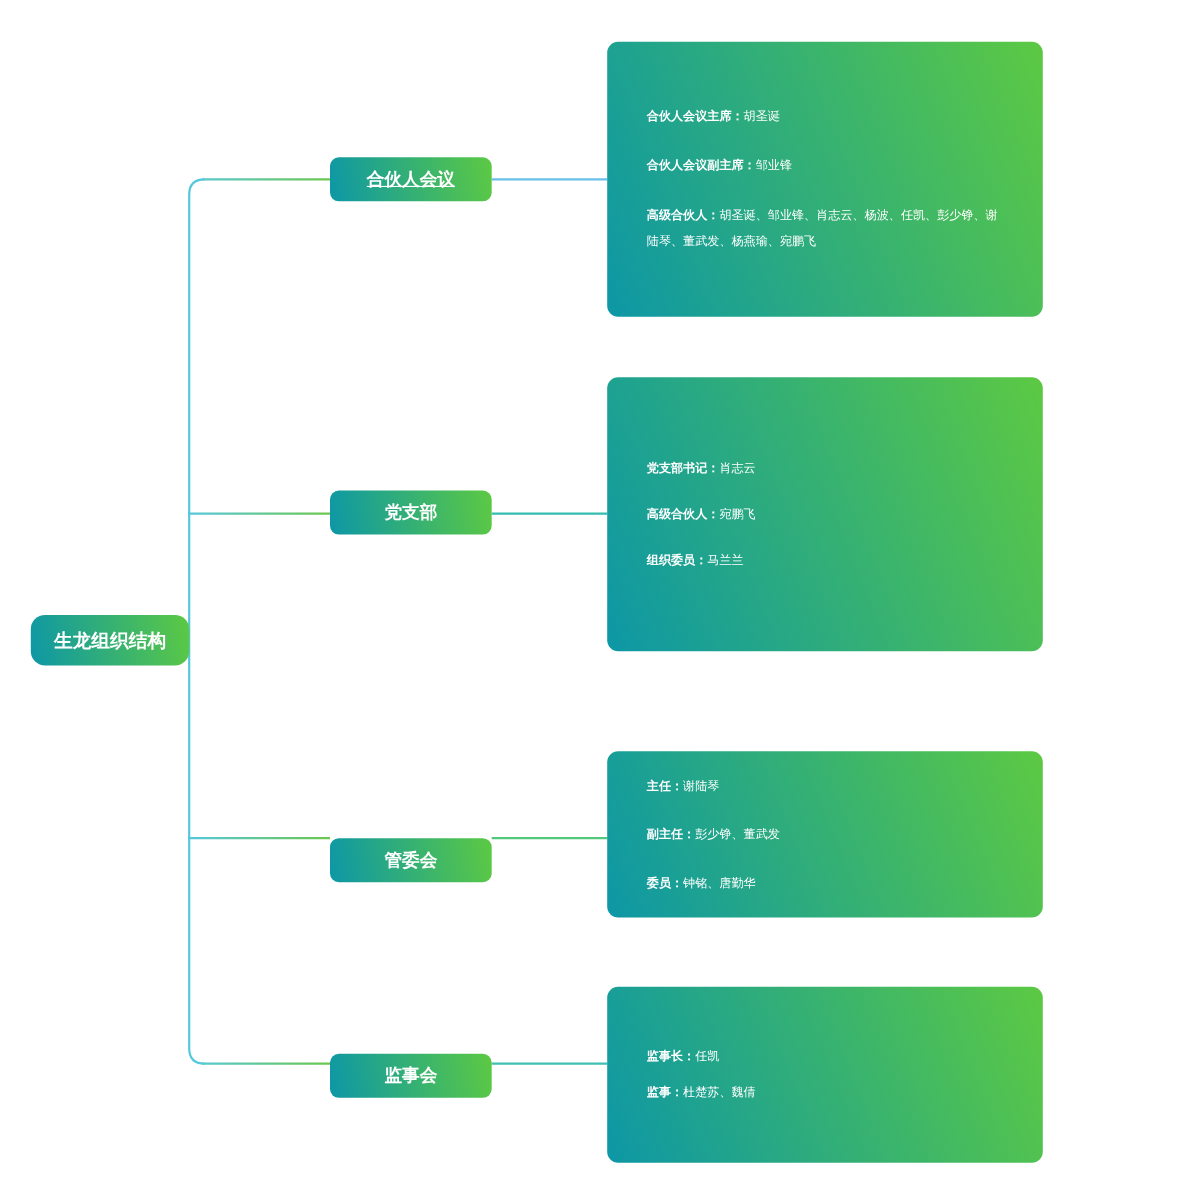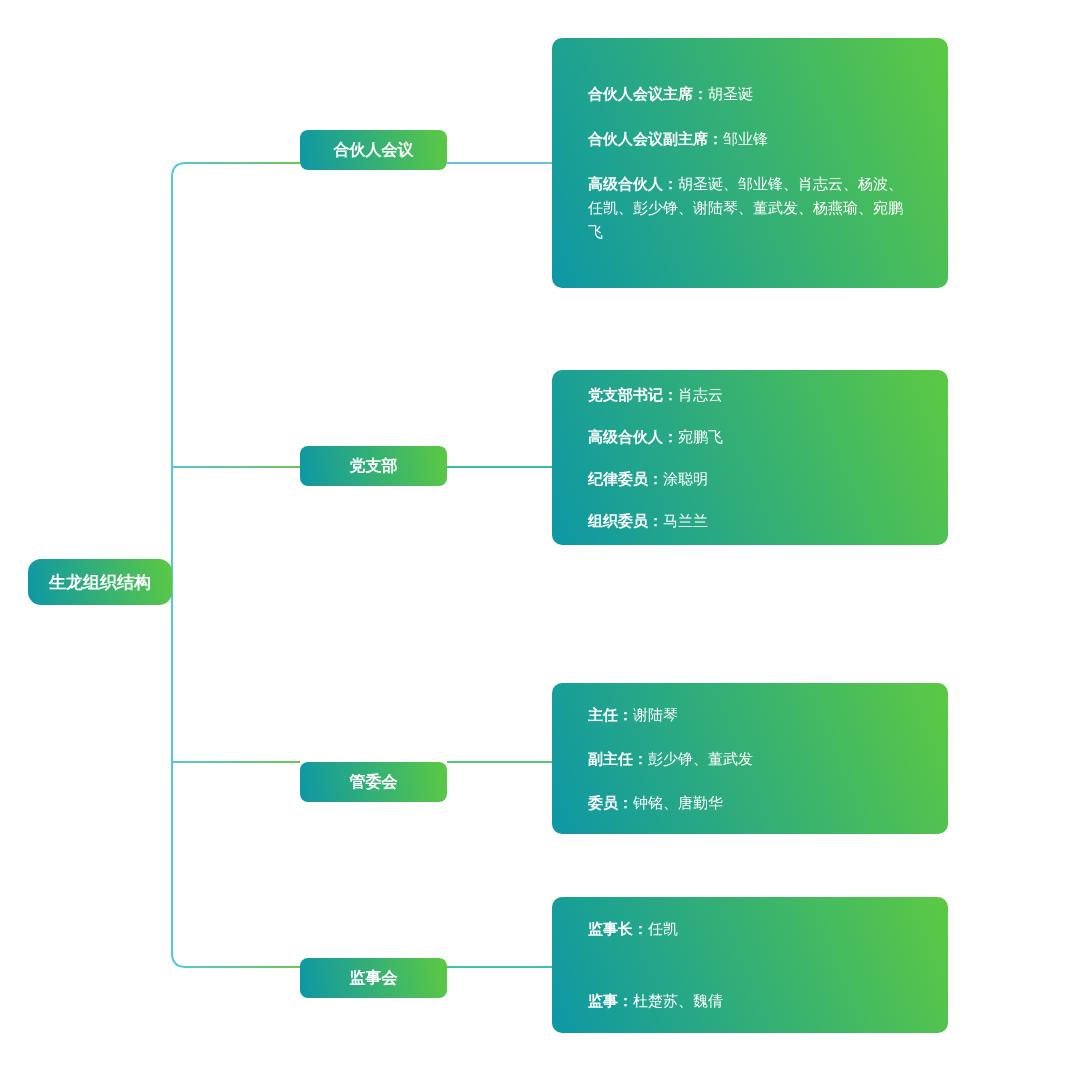--- a/index.html
+++ b/index.html
@@ -31,44 +31,44 @@
     left: 28px; top: 559px;
     width: 144px; height: 46px;
     font-size: 17px;
     border-radius: 13px;
   }
   .branch {
     left: 300px;
     width: 147px; height: 40px;
     font-size: 16px;
   }
-  .b1 { top: 130px; }
+  .b1 { top: 143px; text-decoration: underline; }
   .b2 { top: 446px; }
   .b3 { top: 742px; margin-top: 20px; }
   .b4 { top: 958px; }
   .card {
     position: absolute;
     left: 552px;
     width: 396px;
     box-sizing: border-box;
     padding: 20px 36px;
     border-radius: 10px;
     background: linear-gradient(68deg, #0d97a6, #5cc943);
     color: #ffffff;
     display: flex;
     flex-direction: column;
     justify-content: center;
   }
   .c1 { top: 38px;  height: 250px; gap: 21px; }
-  .c2 { top: 343px; height: 175px; gap: 18px; margin-top: 27px; }
+  .c2 { top: 343px; height: 249px; gap: 18px; }
   .c3 { top: 683px; height: 151px; gap: 20px; }
-  .c4 { top: 897px; height: 136px; gap: 8px; justify-content: space-between; }
+  .c4 { top: 897px; height: 160px; gap: 8px; }
   .card p {
     margin: 0;
-    font-size: 15px;
+    font-size: 11px;
     line-height: 24px;
   }
   .card p strong { font-weight: bold; }
 </style>
 </head>
 <body>
 
 <div class="canvas">
 
   <svg class="connectors" viewBox="0 0 1070 1080">
@@ -108,21 +108,20 @@
 
   <div class="card c1">
     <p><strong>合伙人会议主席：</strong><span>胡圣诞</span></p>
     <p><strong>合伙人会议副主席：</strong><span>邹业锋</span></p>
     <p><strong>高级合伙人：</strong><span>胡圣诞、邹业锋、肖志云、杨波、任凯、彭少铮、谢陆琴、董武发、杨燕瑜、宛鹏飞</span></p>
   </div>
 
   <div class="card c2">
     <p><strong>党支部书记：</strong><span>肖志云</span></p>
     <p><strong>高级合伙人：</strong><span>宛鹏飞</span></p>
-    <p><strong>纪律委员：</strong><span>涂聪明</span></p>
     <p><strong>组织委员：</strong><span>马兰兰</span></p>
   </div>
 
   <div class="card c3">
     <p><strong>主任：</strong><span>谢陆琴</span></p>
     <p><strong>副主任：</strong><span>彭少铮、董武发</span></p>
     <p><strong>委员：</strong><span>钟铭、唐勤华</span></p>
   </div>
 
   <div class="card c4">

